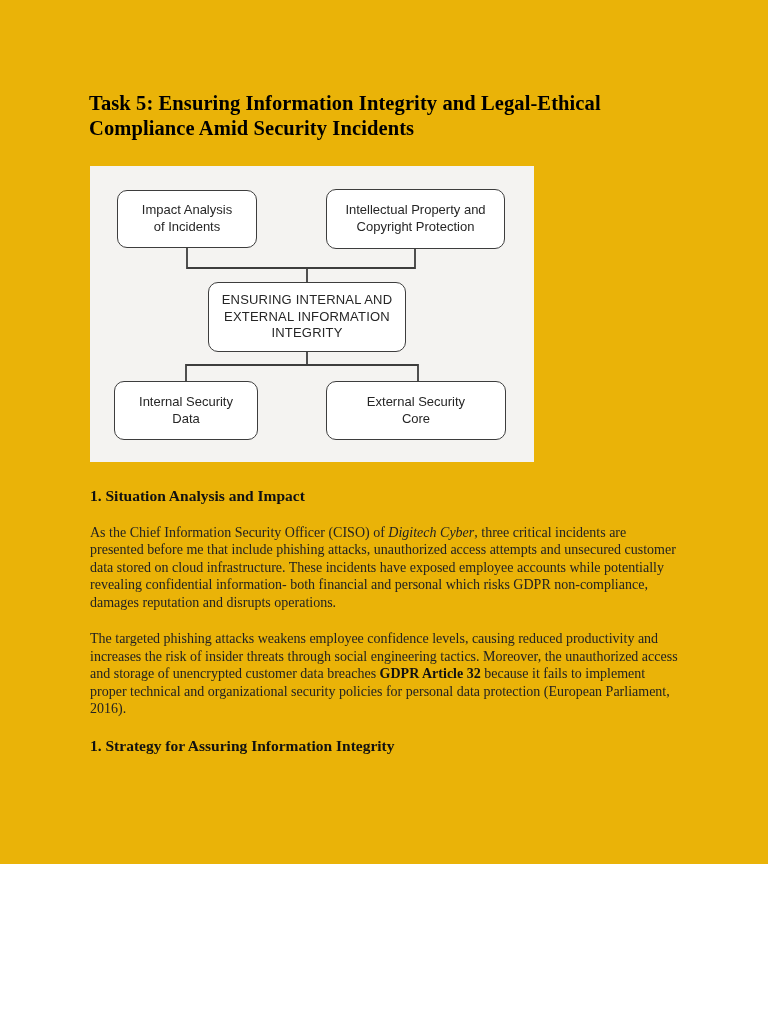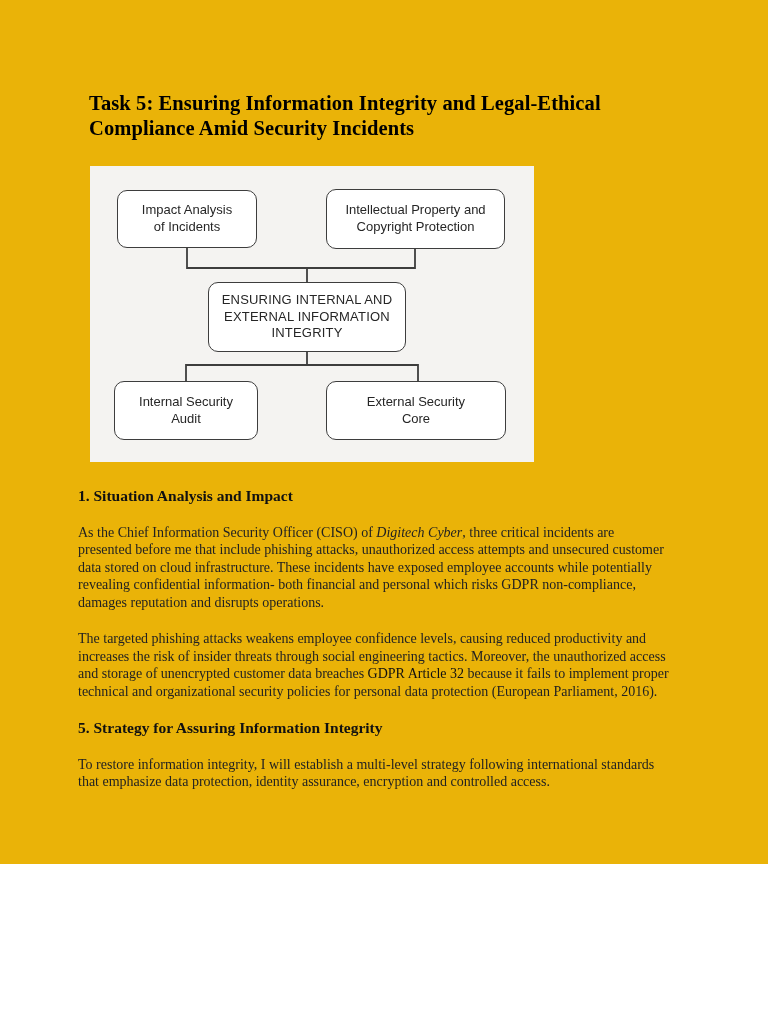--- a/index.html
+++ b/index.html
@@ -55,39 +55,39 @@
     padding: 15px 6px;
   }
   .fc-box.center { font-size: 13px; letter-spacing: 0.2px; }
   .box-a { left: 27px;  top: 24px;  width: 140px; height: 58px; }
   .box-b { left: 236px; top: 23px;  width: 179px; height: 60px; }
   .box-e { left: 118px; top: 116px; width: 198px; height: 70px; }
   .box-c { left: 24px;  top: 215px; width: 144px; height: 59px; }
   .box-d { left: 236px; top: 215px; width: 180px; height: 59px; }
   .text-flow {
     position: absolute;
-    left: 78px;
+    left: 90px;
     top: 487px;
     width: 592px;
   }
   .text-flow h2 {
     margin: 0 0 19px 0;
     font-size: 15.5px;
     line-height: 17.5px;
     font-weight: bold;
     color: #111111;
   }
   .text-flow p {
     margin: 0 0 19px 0;
     font-size: 14px;
     line-height: 17.5px;
     color: #222222;
   }
   .text-flow p em { font-style: italic; }
-  .text-flow p strong { font-weight: normal; color: #111111; }
+  .text-flow p strong { font-weight: bold; color: #111111; }
 </style>
 </head>
 <body>
 
 <div class="page">
 
   <h1 class="doc-title">Task 5: Ensuring Information Integrity and Legal-Ethical Compliance Amid Security Incidents</h1>
 
   <div class="flowchart">
     <svg class="connectors" viewBox="0 0 444 296">
@@ -97,29 +97,28 @@
       <line x1="217" y1="185" x2="217" y2="199" stroke="#3d3d3d" stroke-width="1.8"></line>
     </svg>
     <div class="fc-box box-a">Impact Analysis
 of Incidents</div>
     <div class="fc-box box-e center">ENSURING INTERNAL AND
 EXTERNAL INFORMATION
 INTEGRITY</div>
     <div class="fc-box box-b">Intellectual Property and
 Copyright Protection</div>
     <div class="fc-box box-c">Internal Security
-Audit</div>
+Data</div>
     <div class="fc-box box-d">External Security
 Core</div>
   </div>
 
   <div class="text-flow">
     <h2>1. Situation Analysis and Impact</h2>
     <p><span>As the Chief Information Security Officer (CISO) of </span><em>Digitech Cyber</em><span>, three critical incidents are presented before me that include phishing attacks, unauthorized access attempts and unsecured customer data stored on cloud infrastructure. These incidents have exposed employee accounts while potentially revealing confidential information- both financial and personal which risks GDPR non-compliance, damages reputation and disrupts operations.</span></p>
 
     <p><span>The targeted phishing attacks weakens employee confidence levels, causing reduced productivity and increases the risk of insider threats through social engineering tactics. Moreover, the unauthorized access and storage of unencrypted customer data breaches </span><strong>GDPR Article 32</strong><span> because it fails to implement proper technical and organizational security policies for personal data protection (European Parliament, 2016).</span></p>
 
-    <h2>5. Strategy for Assuring Information Integrity</h2>
-    <p>To restore information integrity, I will establish a multi-level strategy following international standards that emphasize data protection, identity assurance, encryption and controlled access.</p>
+    <h2>1. Strategy for Assuring Information Integrity</h2>
 
   </div>
 
 </div>
 
 </body></html>

